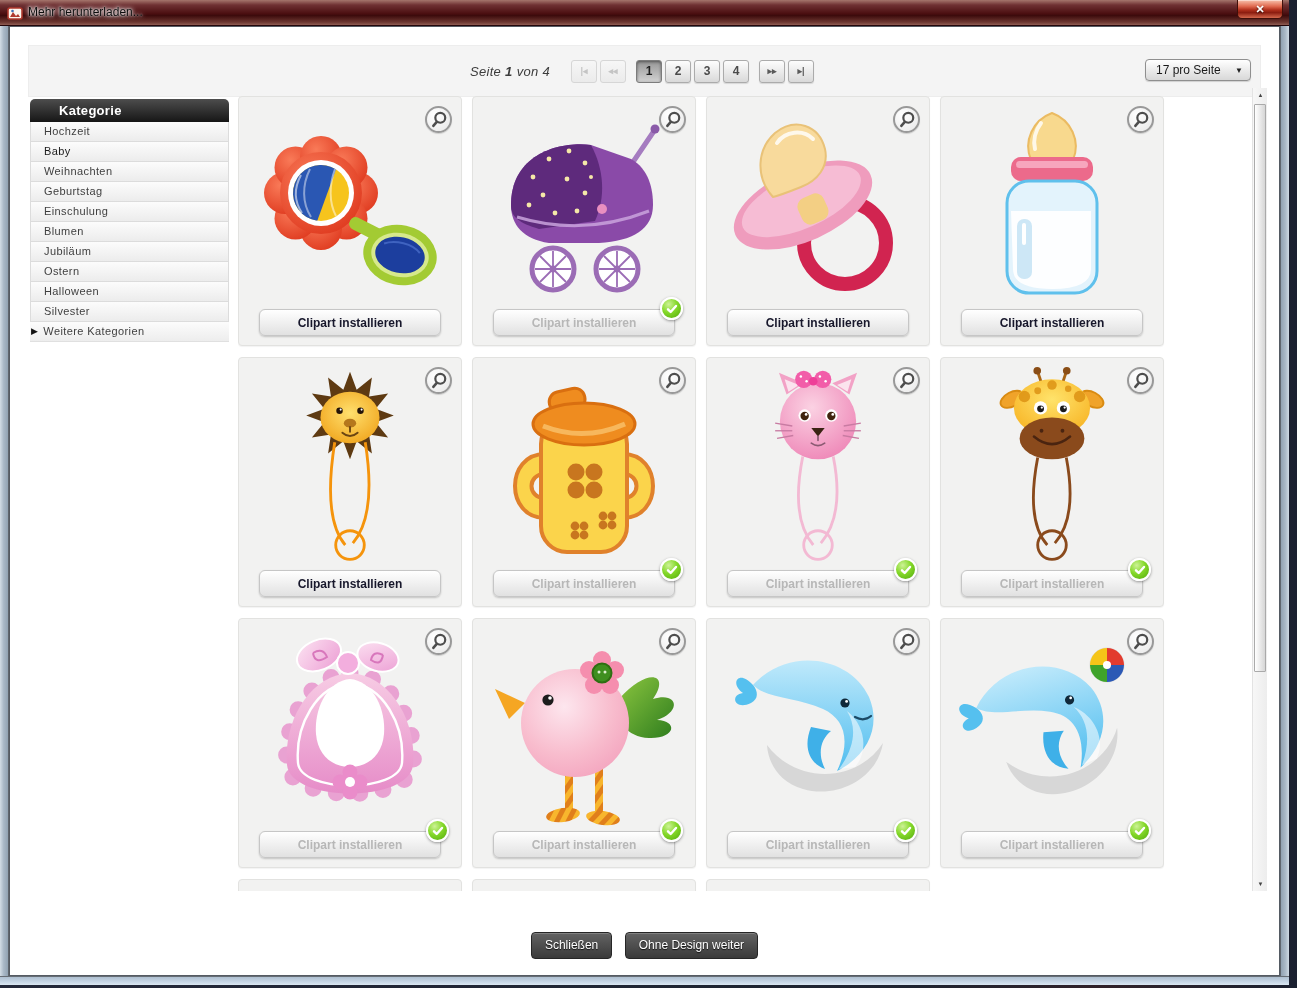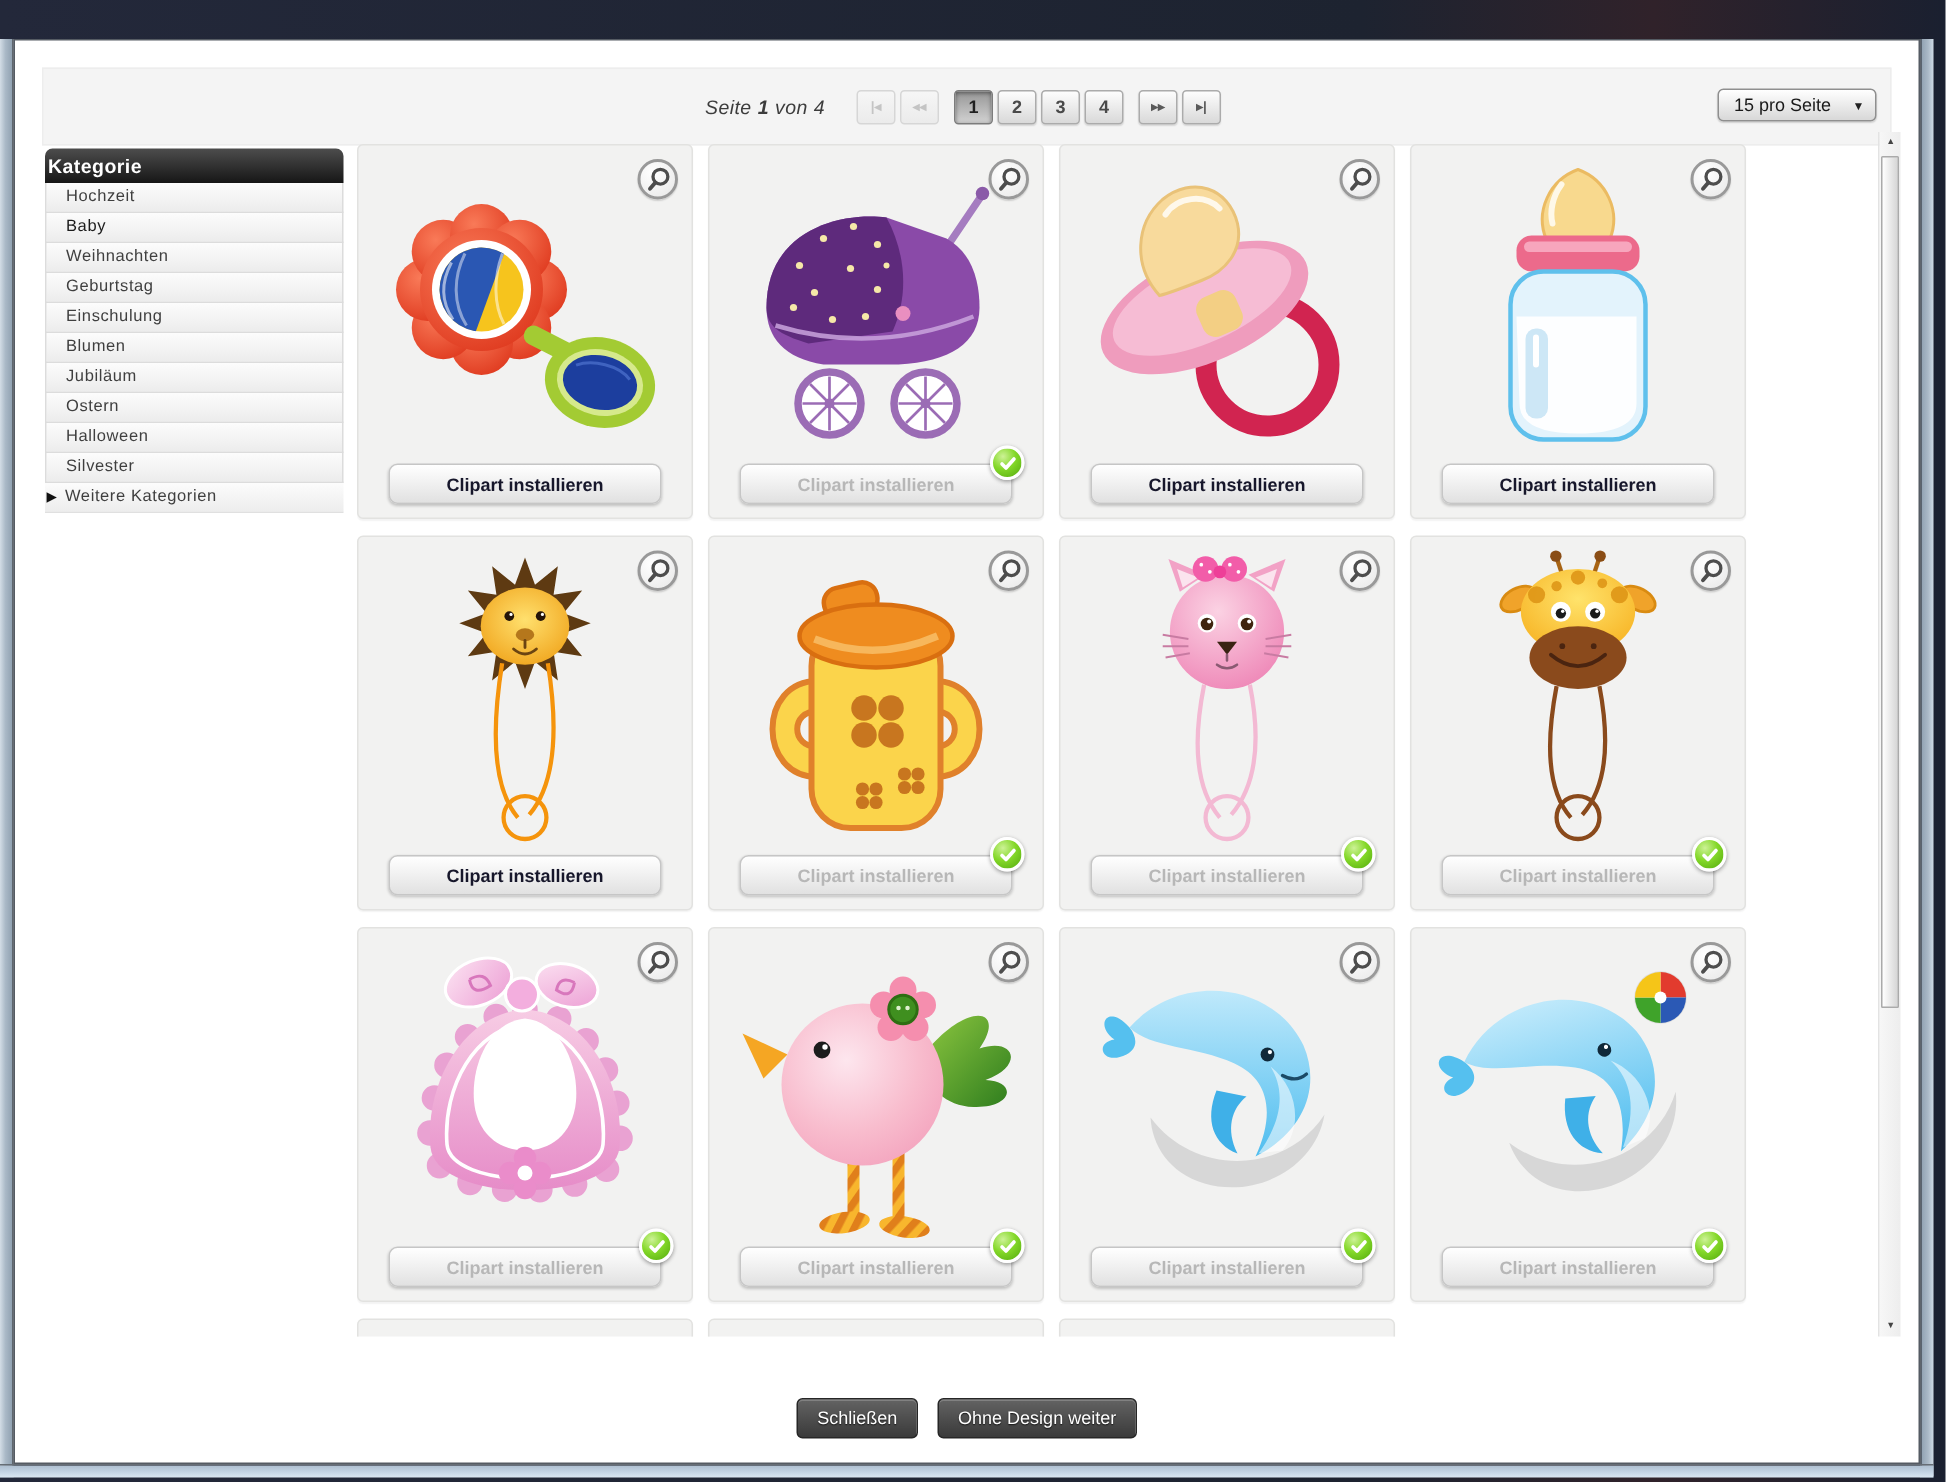--- a/index.html
+++ b/index.html
@@ -79,21 +79,21 @@
     background:linear-gradient(180deg,#ffffff,#d8d8d8);
     font-size:12px; color:#1a1a1a; line-height:20px; padding:0 18px 0 10px;
     box-shadow:0 1px 1px rgba(0,0,0,.15);
   }
   .page-size .dd-arrow { position:absolute; right:7px; top:0; font-size:8px; color:#222; line-height:21px; }
   
   .sidebar { position:absolute; left:20px; top:72px; width:199px; }
   .sidebar-header {
     height:23px; background:linear-gradient(180deg,#4d4d4d,#161616);
     border-radius:5px 5px 0 0; color:#fff; font-weight:bold; font-size:13px;
-    line-height:23px; padding-left:2px; letter-spacing:.3px;
+    line-height:23px; padding-left:29px; letter-spacing:.3px;
   }
   .sidebar-item {
     height:20px; background:linear-gradient(180deg,#fcfcfc,#ececec);
     border:1px solid #dcdcdc; border-top:none;
     font-size:11px; color:#3f3f3f; line-height:19px; padding-left:13px; letter-spacing:.4px;
   }
   .sidebar-item.selected { font-weight:normal; color:#1c1c1c; }
   .sidebar-more {
     height:20px; font-size:11px; color:#3f3f3f; line-height:19px; letter-spacing:.4px;
     background:linear-gradient(180deg,#fcfcfc,#ededed); border-bottom:1px solid #e0e0e0;
@@ -167,20 +167,29 @@
     background:linear-gradient(180deg,#636363,#3a3a3a);
     border:1px solid #262626; border-radius:4px;
     color:#fff; font-size:12px; line-height:25px; font-family:"Liberation Sans",sans-serif;
     text-shadow:0 1px 1px rgba(0,0,0,.8); box-shadow:inset 0 1px 0 rgba(255,255,255,.2);
   }
 </style>
 </head>
 <body>
 
 <div class="dialog">
+  <div class="titlebar">
+    <svg class="app-icon" viewBox="0 0 16 16">
+      <rect x="1" y="3" width="14" height="11" rx="2" fill="#fdf6ee" stroke="#b03a2e" stroke-width="1.6"></rect>
+      <path d="M3,12 L6,7 L9,11 L11,9 L13,12 Z" fill="#b03a2e"></path>
+      <circle cx="5.5" cy="6" r="1.3" fill="#3b6fb5"></circle>
+    </svg>
+    <span class="title-text">Mehr herunterladen...</span>
+    <button class="close-btn">✕</button>
+  </div>
   <div class="edge-left"></div>
   <div class="edge-right"></div>
   <div class="edge-bottom"></div>
 
   <div class="client">
 
     <div class="toolbar">
       <span class="page-info">
         <span>Seite</span><b>1</b><span class="of">von</span><span>4</span>
       </span>
@@ -192,21 +201,21 @@
         <button class="nav-btn num active">1</button>
         <button class="nav-btn num">2</button>
         <button class="nav-btn num">3</button>
         <button class="nav-btn num">4</button>
       </span>
       <span class="navgrp">
         <button class="nav-btn">▸▸</button>
         <button class="nav-btn">▸|</button>
       </span>
       <div class="page-size">
-        <span>15 pro Seite</span>
+        <span>17 pro Seite</span>
         <span class="dd-arrow">▼</span>
       </div>
     </div>
 
     <div class="sidebar">
       <div class="sidebar-header">Kategorie</div>
       <div class="sidebar-item">Hochzeit</div>
       <div class="sidebar-item selected">Baby</div>
       <div class="sidebar-item">Weihnachten</div>
       <div class="sidebar-item">Geburtstag</div>

